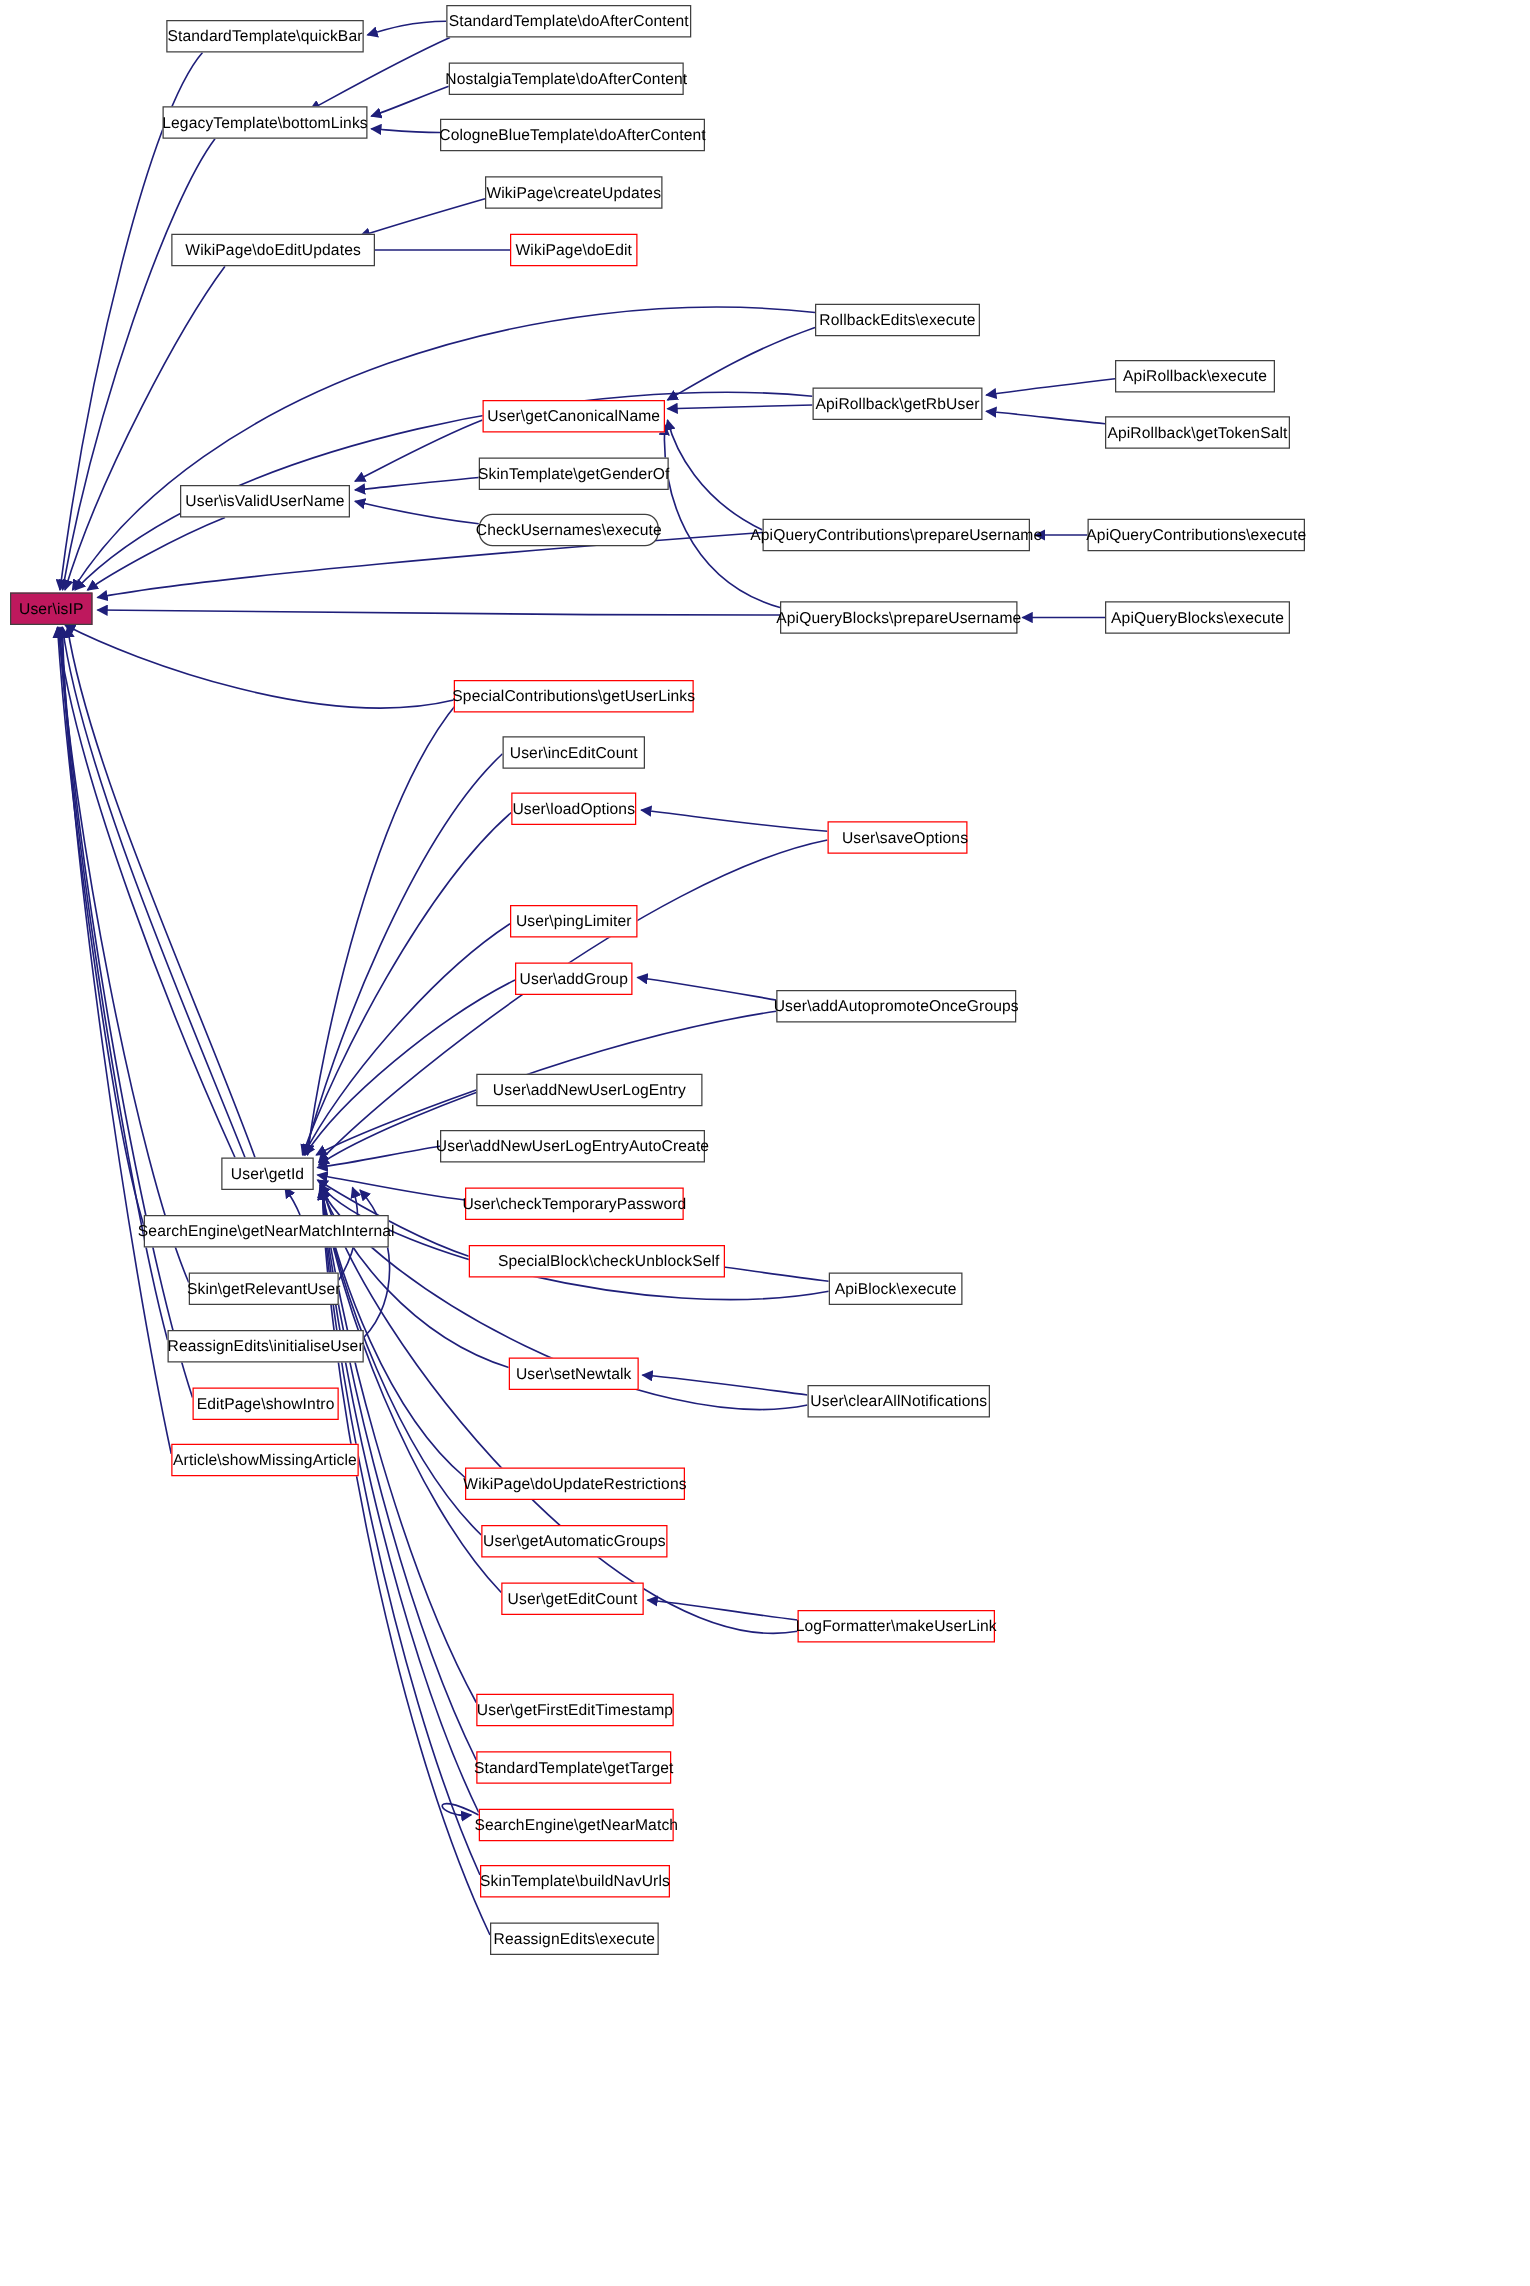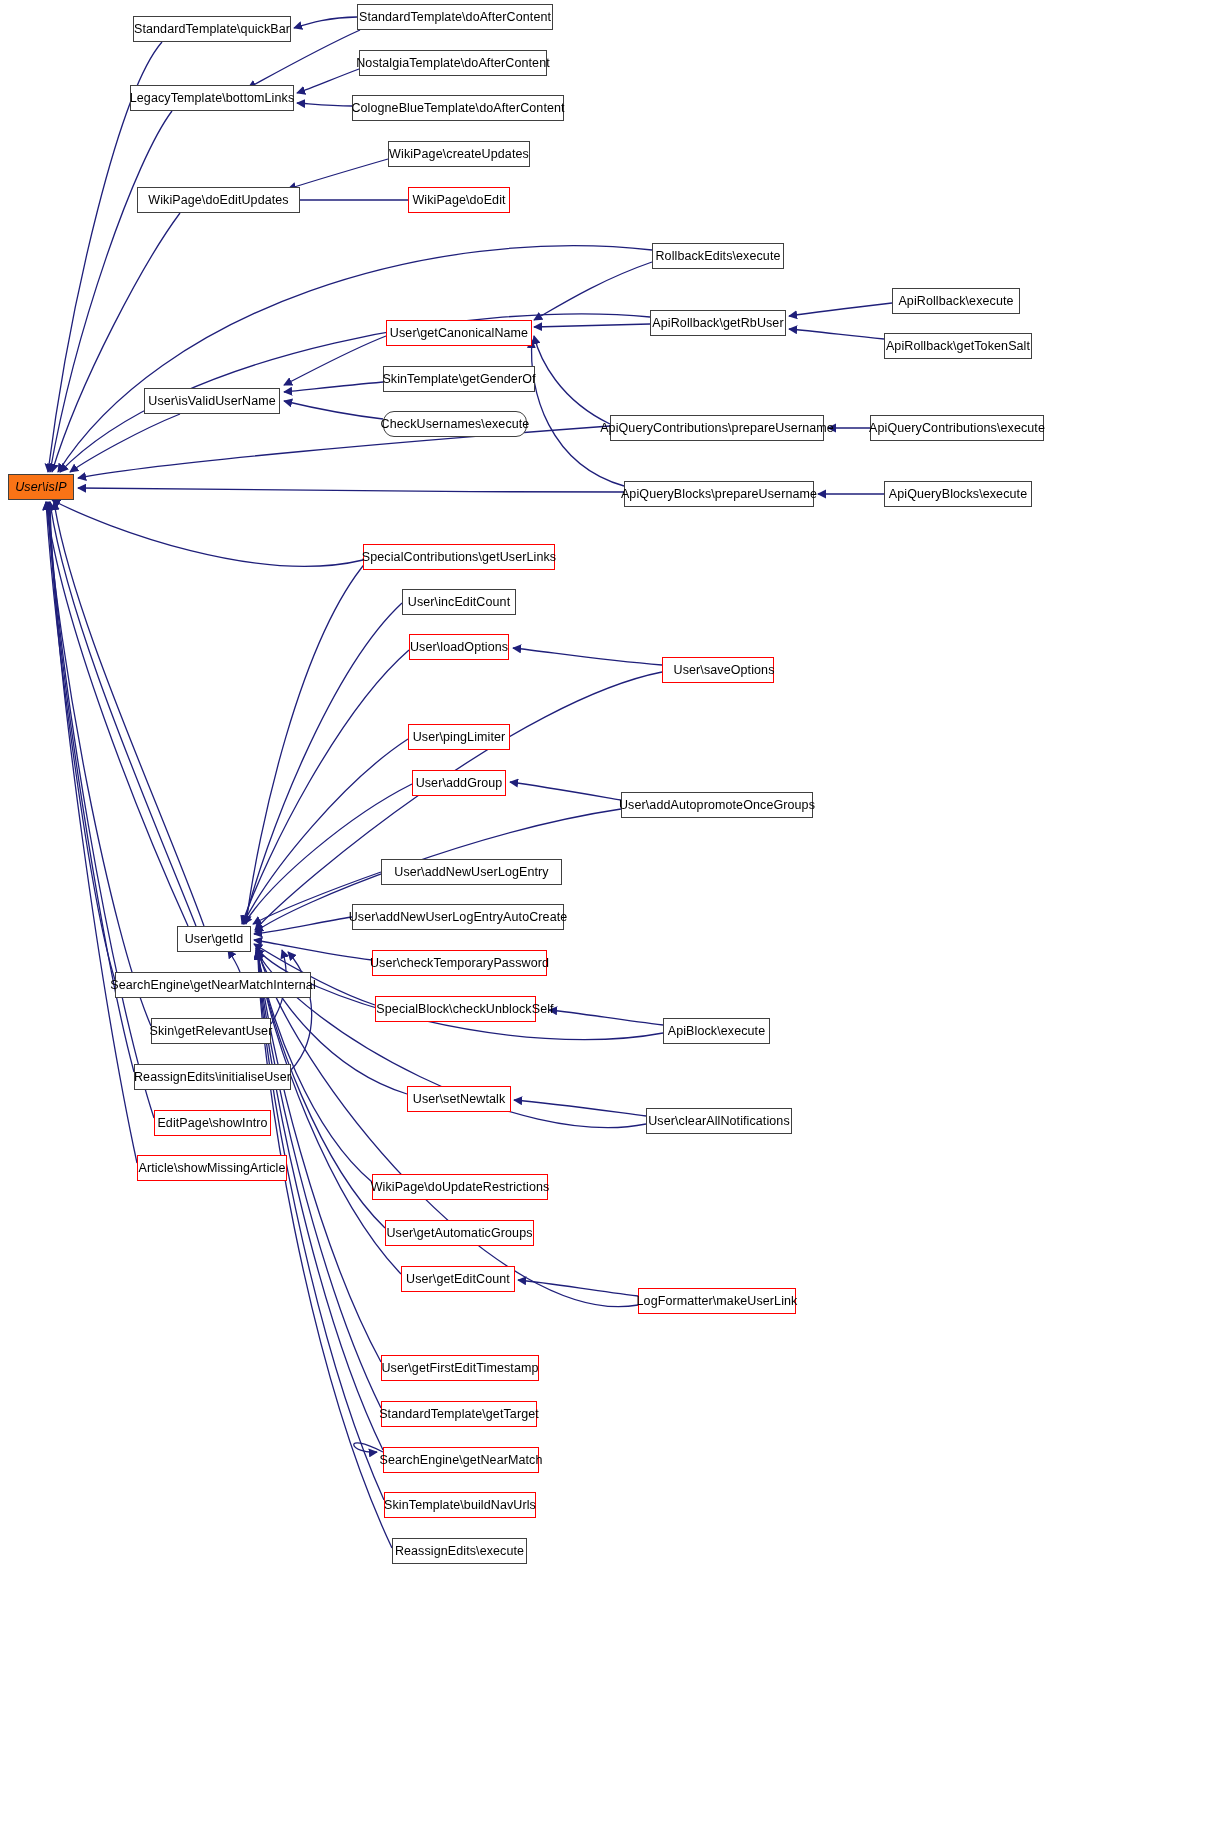--- a/index.html
+++ b/index.html
@@ -38,23 +38,22 @@
     border: 1px solid #404040;
     height: 26px;
     letter-spacing: 0.1px;
     cursor: pointer;
     z-index: 5;
   }
   .node.red {
     border-color: #ff0000;
   }
   .node.root {
-    background: #f97316;
+    background: #be185d;
     border-color: #404040;
-    font-style: italic;
   }
   .node-label {
     padding: 0 7px;
     pointer-events: none;
   }
 </style>
 </head>
 <body>
 
 <div id="graph">
@@ -228,21 +227,21 @@
       </div>
       <div class="node" style="left: 177px; top: 926px; width: 74px;">
         <span class="node-label">User\getId</span>
       </div>
       <div class="node red" style="left: 372px; top: 950px; width: 175px;">
         <span class="node-label">User\checkTemporaryPassword</span>
       </div>
       <div class="node" style="left: 115px; top: 972px; width: 196px;">
         <span class="node-label">SearchEngine\getNearMatchInternal</span>
       </div>
-      <div class="node red" style="left: 375px; top: 996px; width: 161px; padding-left: 19px;">
+      <div class="node red" style="left: 375px; top: 996px; width: 205px; padding-left: 19px;">
         <span class="node-label">SpecialBlock\checkUnblockSelf</span>
       </div>
       <div class="node" style="left: 151px; top: 1018px; width: 120px;">
         <span class="node-label">Skin\getRelevantUser</span>
       </div>
       <div class="node" style="left: 663px; top: 1018px; width: 107px;">
         <span class="node-label">ApiBlock\execute</span>
       </div>
       <div class="node" style="left: 134px; top: 1064px; width: 157px;">
         <span class="node-label">ReassignEdits\initialiseUser</span>

